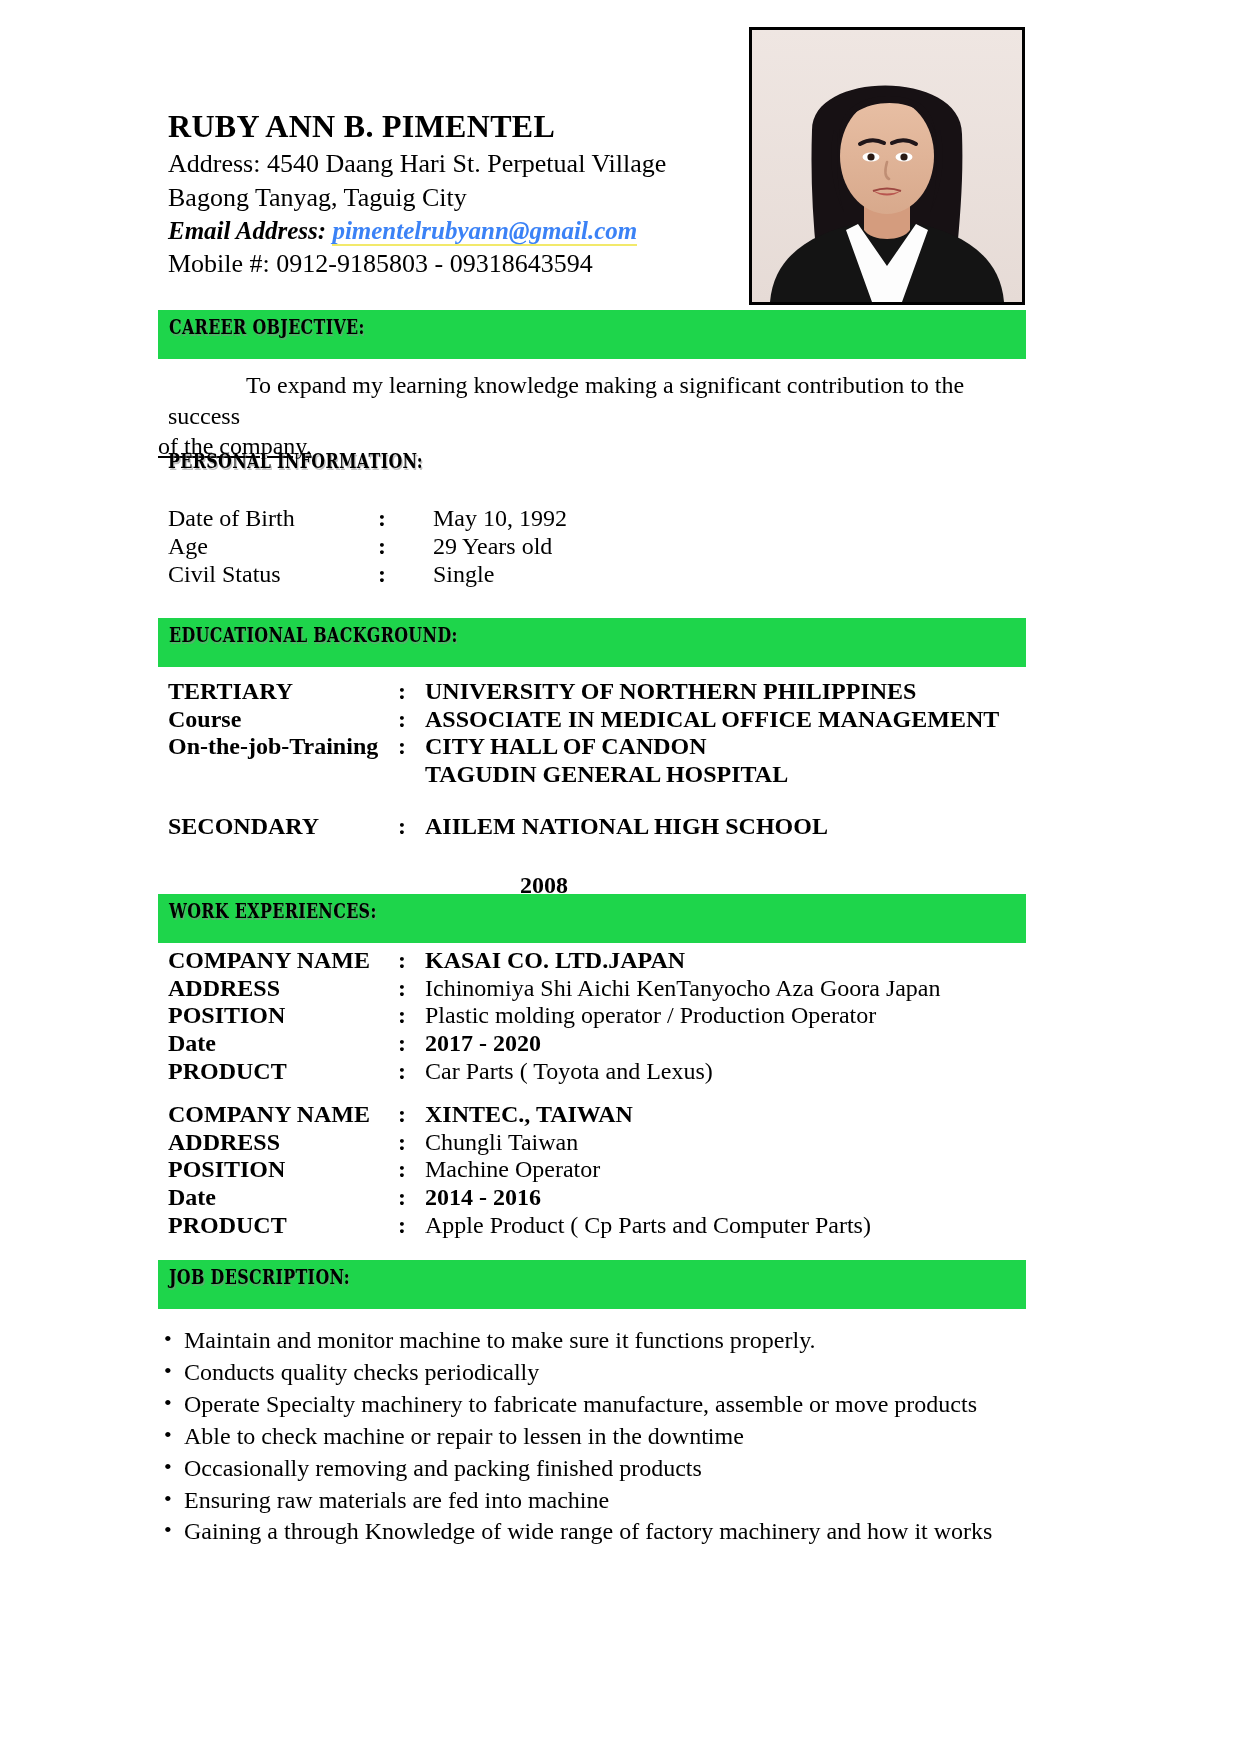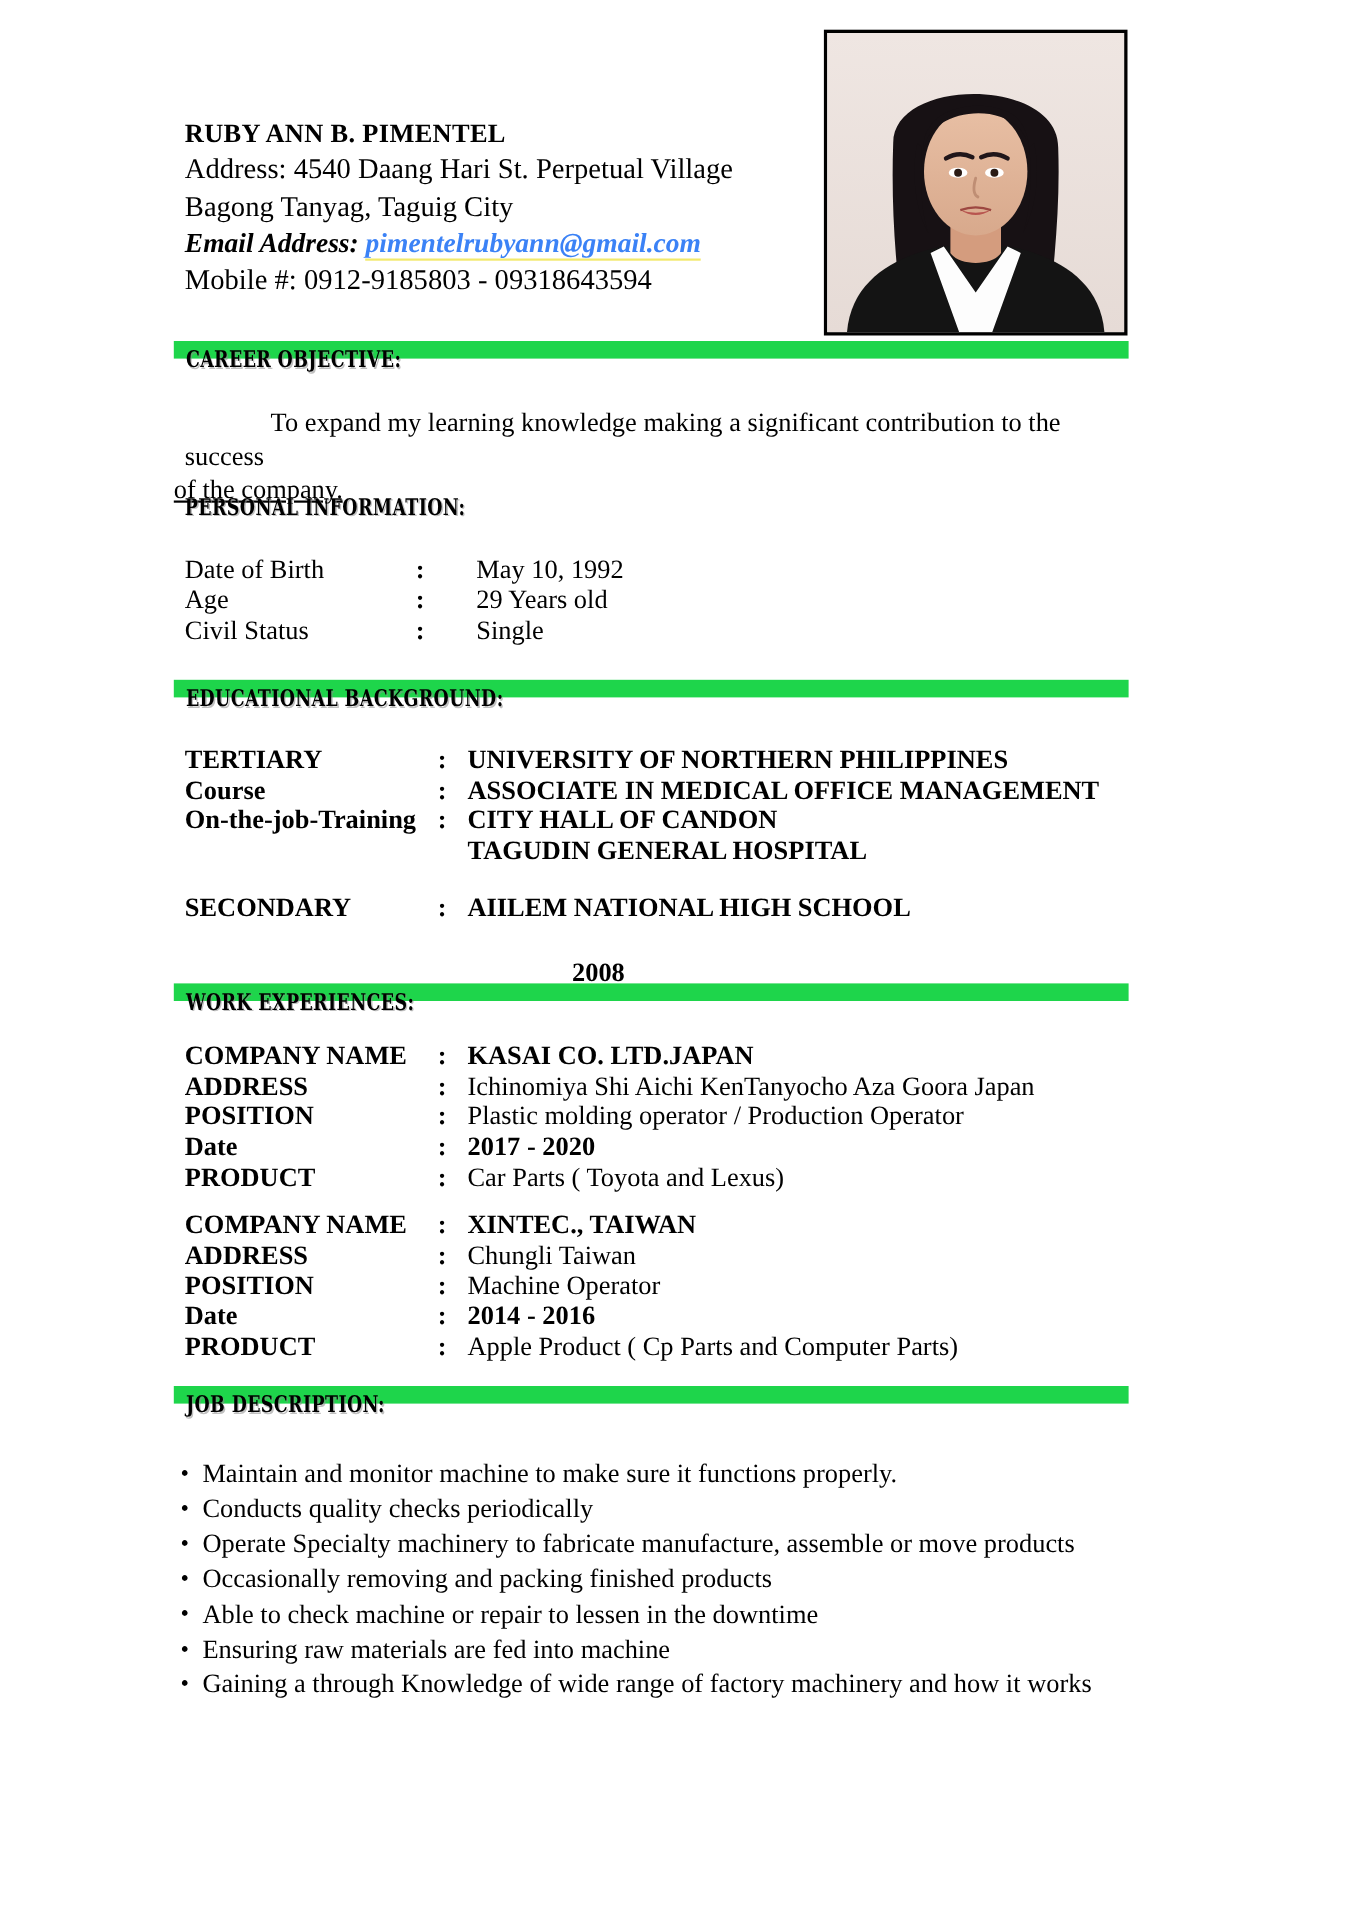--- a/index.html
+++ b/index.html
@@ -9,21 +9,21 @@
     color:#000;
     position:relative;
     overflow:hidden;
   }
   .page{position:relative;width:1240px;height:1754px;}
 
   
   .header{position:absolute;left:0;top:0;width:1240px;height:310px;}
   .hdr-text{position:absolute;left:168px;top:108px;width:560px;}
   .name{
-    font-weight:bold;font-size:24px;letter-spacing:.3px;
+    font-weight:bold;font-size:32px;letter-spacing:.3px;
     line-height:1.18;margin:0 0 1px 0;
   }
   .addr{font-size:26px;line-height:1.3;margin:0;white-space:nowrap;}
   .email-line{font-size:25px;line-height:1.32;margin:0;white-space:nowrap;}
   .email-lbl{font-weight:bold;font-style:italic;}
   .email-val{
     font-weight:bold;font-style:italic;color:#3b82f6;
     border-bottom:2px solid #f2e96b;
     text-decoration:none;
   }
@@ -32,21 +32,21 @@
   
   .photo-frame{
     position:absolute;left:749px;top:27px;width:276px;height:278px;
     border:3px solid #000;box-sizing:border-box;background:#fff;
     overflow:hidden;
   }
   .photo-inner{position:absolute;inset:0;overflow:hidden;}
 
   
   .band{
-    position:absolute;left:158px;width:868px;height:16px;
+    position:absolute;left:158px;width:868px;height:49px;
     background:#1ed54b;
   }
   .band-txt,.plain-head{
     font-family:"DejaVu Serif",serif;
     font-weight:bold;
     font-size:21px;
     letter-spacing:.4px;
     font-stretch:condensed;
     transform:scaleX(.84);
     transform-origin:left center;
@@ -284,19 +284,19 @@
   </div>
 
   <div class="band" style="top:1260px;">
     <span class="band-txt">JOB DESCRIPTION:</span>
   </div>
 
   <ul class="bullets">
     <li>Maintain and monitor machine to make sure it functions properly.</li>
     <li>Conducts quality checks periodically</li>
     <li>Operate Specialty machinery to fabricate manufacture, assemble or move products</li>
+    <li>Able to check machine or repair to lessen in the downtime</li>
     <li>Occasionally removing and packing finished products</li>
-    <li>Able to check machine or repair to lessen in the downtime</li>
     <li>Ensuring raw materials are fed into machine</li>
     <li>Gaining a through Knowledge of wide range of factory machinery and how it works</li>
   </ul>
 
 </div>
 
 </body></html>

